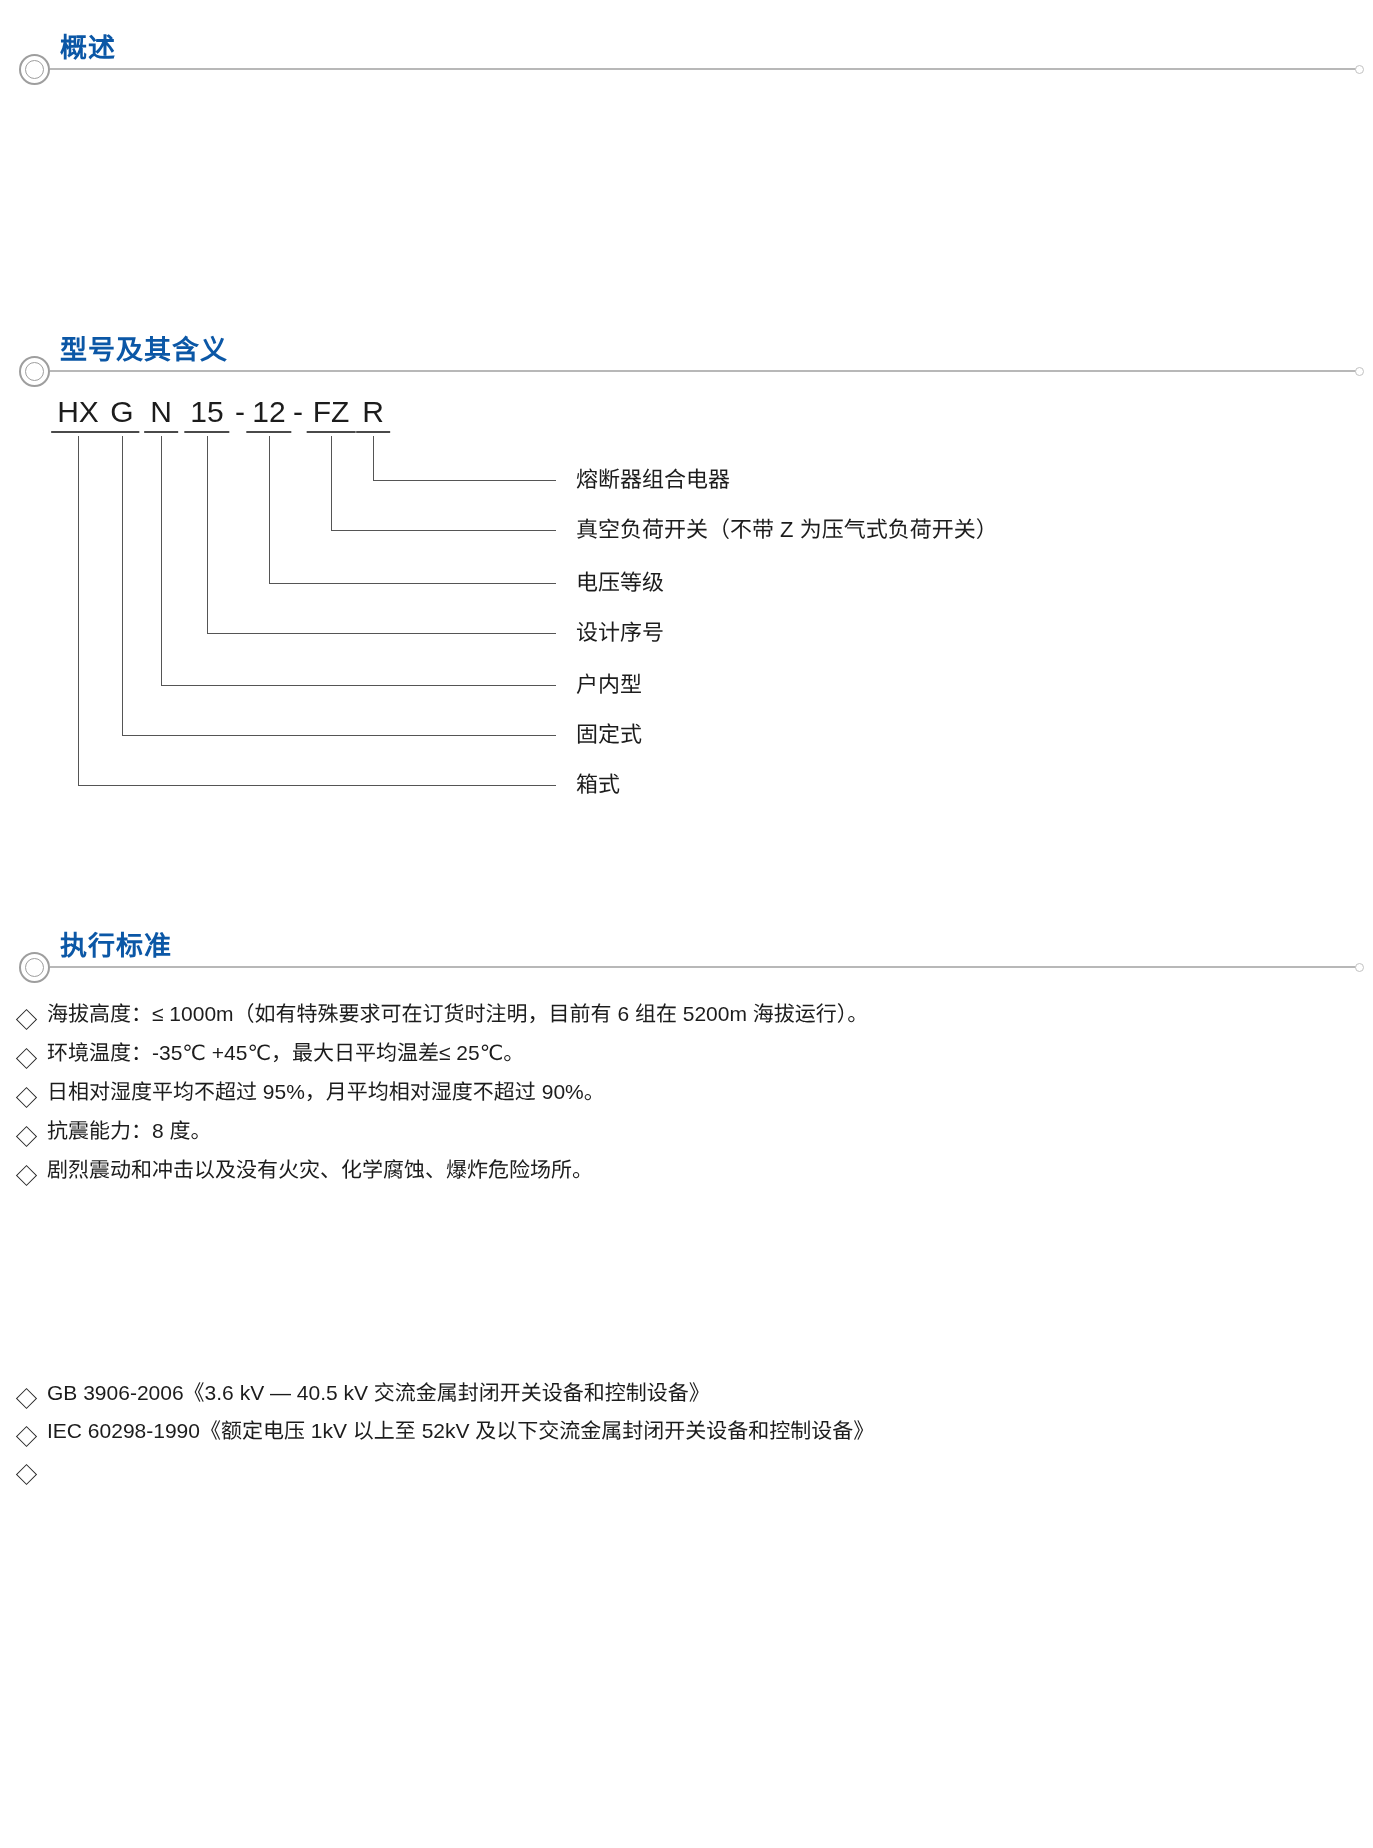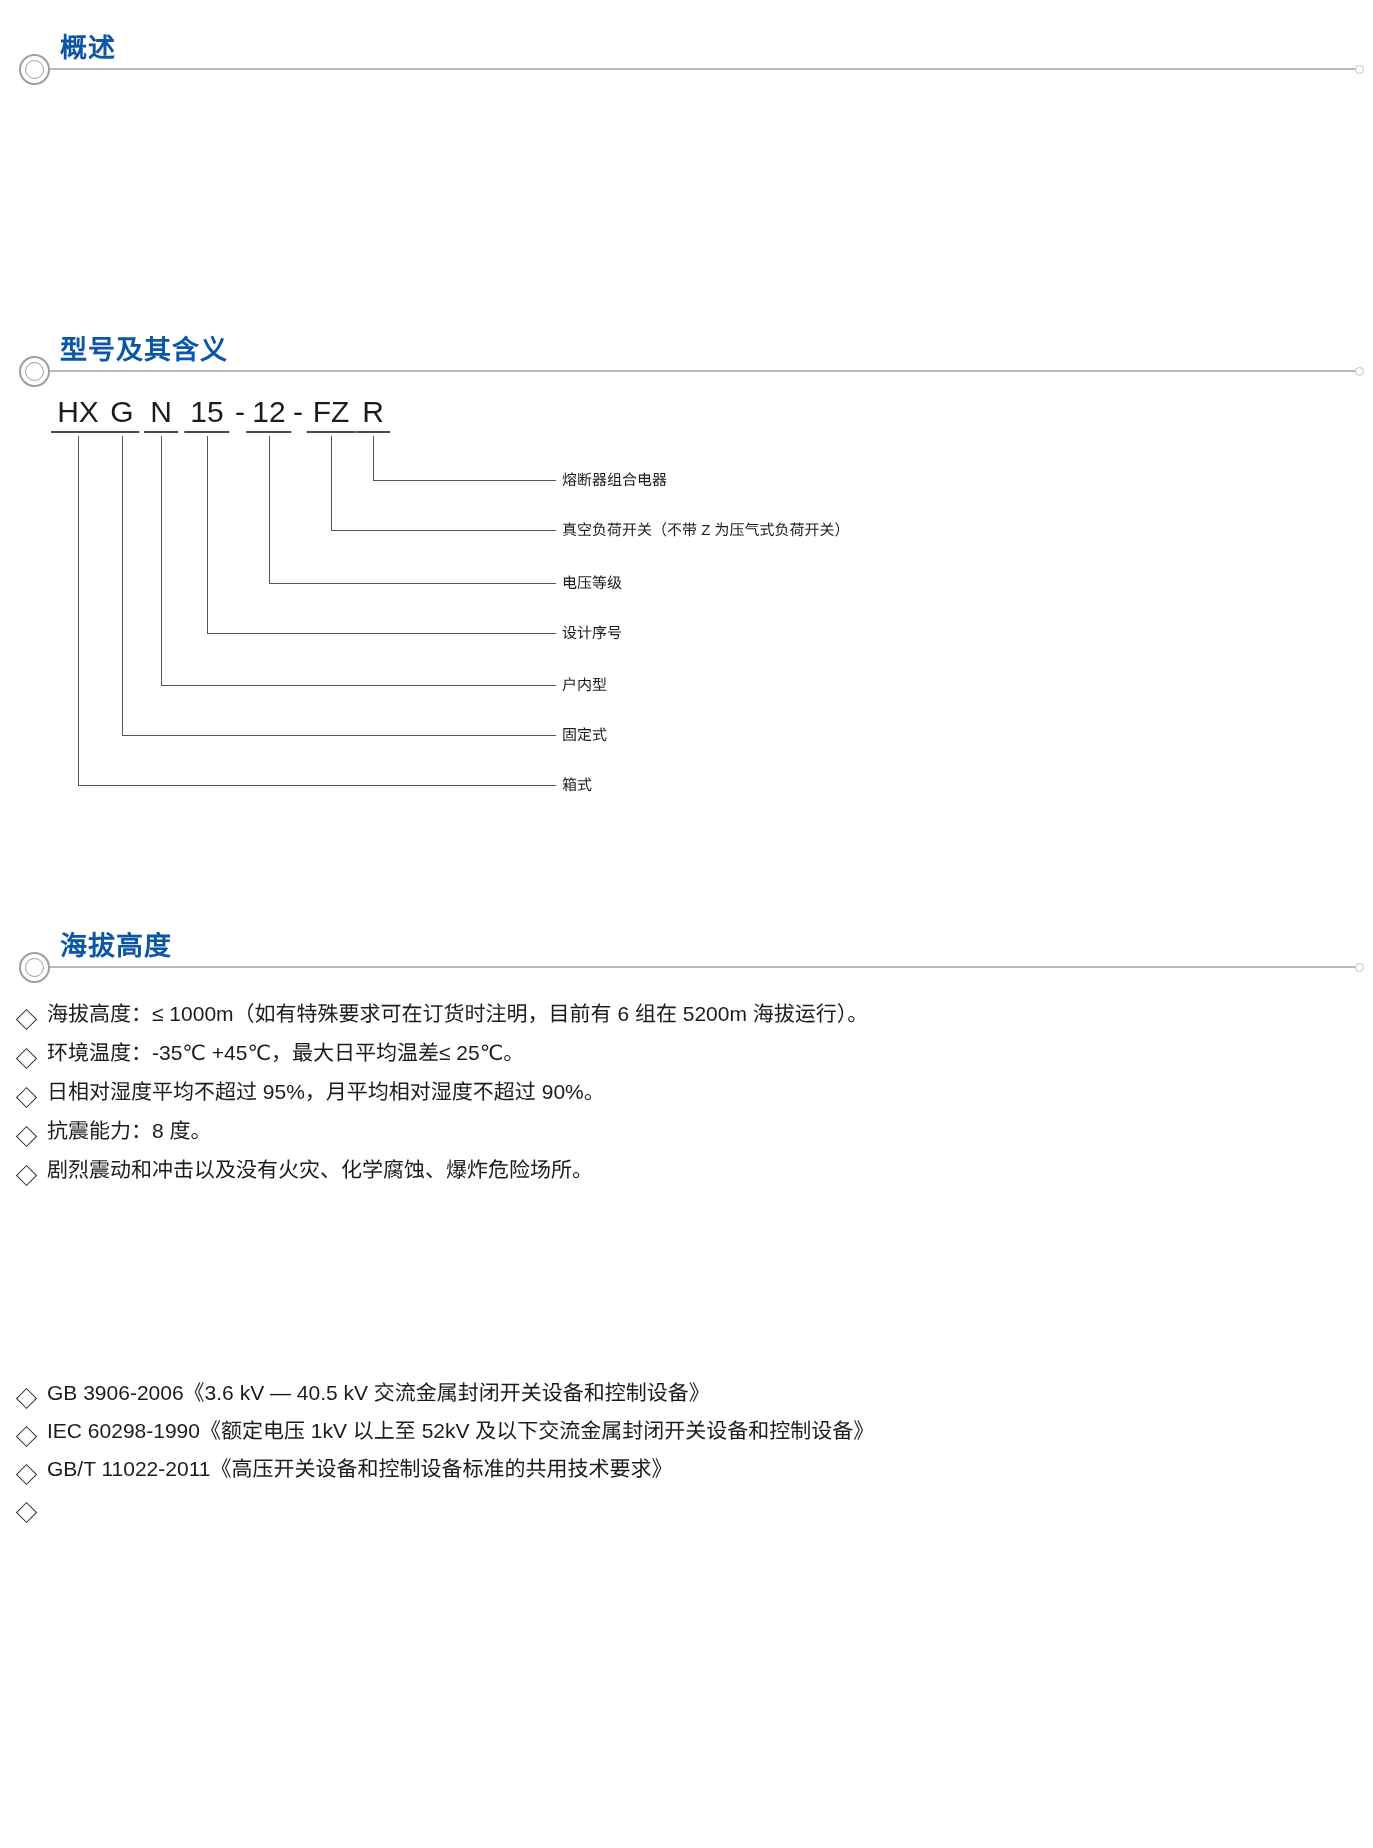--- a/index.html
+++ b/index.html
@@ -27,21 +27,21 @@
   .t0{left:78px}.t1{left:122px}.t2{left:161px}.t3{left:207px}
   .t4{left:240px}.t5{left:269px}.t6{left:298px}.t7{left:331px}.t8{left:373px}
   .branch{position:absolute;border-left:1.5px solid #555;border-bottom:1.5px solid #555;}
   .b1{left:373px;top:436px;width:182px;height:44px;}
   .b2{left:331px;top:436px;width:224px;height:94px;}
   .b3{left:269px;top:436px;width:286px;height:147px;}
   .b4{left:207px;top:436px;width:348px;height:197px;}
   .b5{left:161px;top:436px;width:394px;height:249px;}
   .b6{left:122px;top:436px;width:433px;height:299px;}
   .b7{left:78px;top:436px;width:477px;height:349px;}
-  .branch-label{position:absolute;left:562px;font-size:15px;line-height:32px;white-space:nowrap;}
+  .branch-label{position:absolute;left:576px;font-size:22px;line-height:32px;white-space:nowrap;}
   .bl1{top:464px}.bl2{top:514px}.bl3{top:567px}.bl4{top:617px}
   .bl5{top:669px}.bl6{top:719px}.bl7{top:769px}
   
   .bullet-list{position:absolute;left:14px;width:1346px;margin:0;padding:0;list-style:none;}
   .bullet-list li{display:flex;align-items:flex-end;font-size:21px;white-space:nowrap;}
   .cond-list{top:988px;}
   .cond-list li{height:39px;}
   .std-list{top:1368px;}
   .std-list li{height:38px;}
   .diamond{flex:none;width:13px;height:13px;border:1.5px solid #2b2b2b;transform:rotate(45deg);margin:0 13px 0 5px;background:#fff;}
@@ -90,21 +90,21 @@
     <span class="branch-label bl2">真空负荷开关（不带 Z 为压气式负荷开关）</span>
     <span class="branch-label bl3">电压等级</span>
     <span class="branch-label bl4">设计序号</span>
     <span class="branch-label bl5">户内型</span>
     <span class="branch-label bl6">固定式</span>
     <span class="branch-label bl7">箱式</span>
   </div>
 
   <div class="sec-head" style="top:922px">
     <span class="ring"></span>
-    <h2>海拔高度</h2>
+    <h2>执行标准</h2>
     <div class="rule-line">
       <span class="rule-end"></span>
     </div>
   </div>
   <ul class="bullet-list cond-list">
     <li>
         <span class="diamond"></span>
         <span>海拔高度：≤ 1000m（如有特殊要求可在订货时注明，目前有 6 组在 5200m 海拔运行）。</span>
       </li>
     <li>
@@ -129,20 +129,16 @@
     <li>
         <span class="diamond"></span>
         <span>GB 3906-2006《3.6 kV — 40.5 kV 交流金属封闭开关设备和控制设备》</span>
       </li>
     <li>
         <span class="diamond"></span>
         <span>IEC 60298-1990《额定电压 1kV 以上至 52kV 及以下交流金属封闭开关设备和控制设备》</span>
       </li>
     <li>
         <span class="diamond"></span>
-        <span>GB/T 11022-2011《高压开关设备和控制设备标准的共用技术要求》</span>
-      </li>
-    <li>
-        <span class="diamond"></span>
       </li>
   </ul>
 
 </div>
 
 </body></html>

